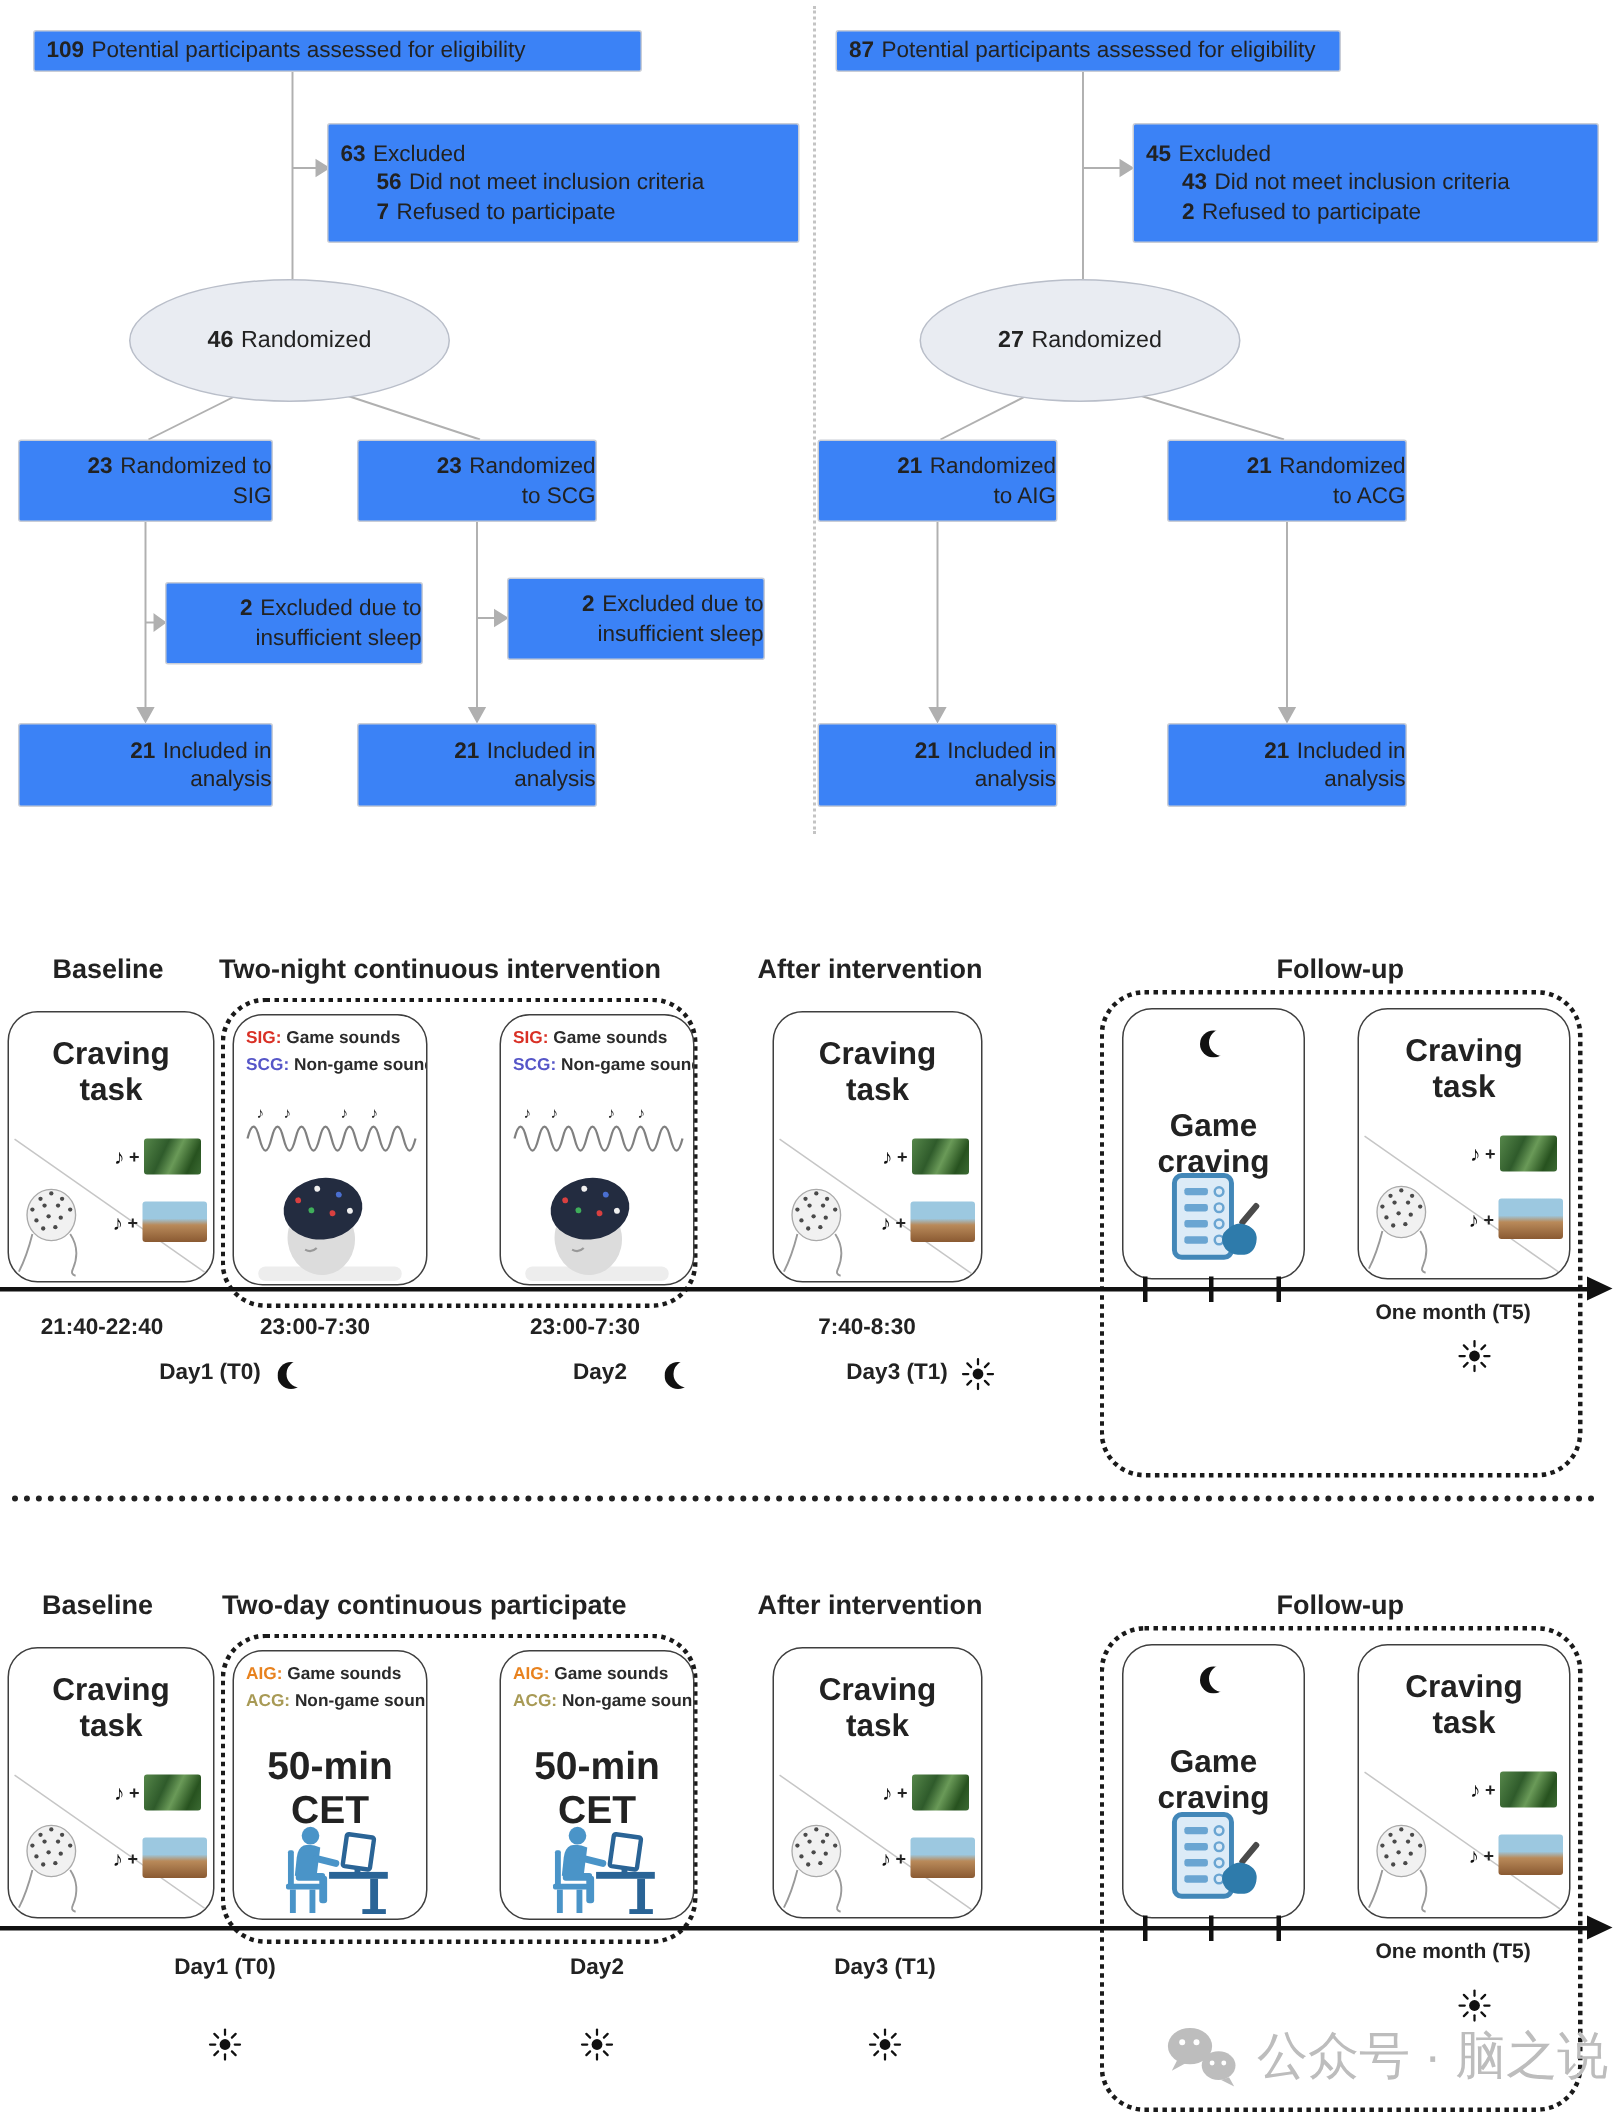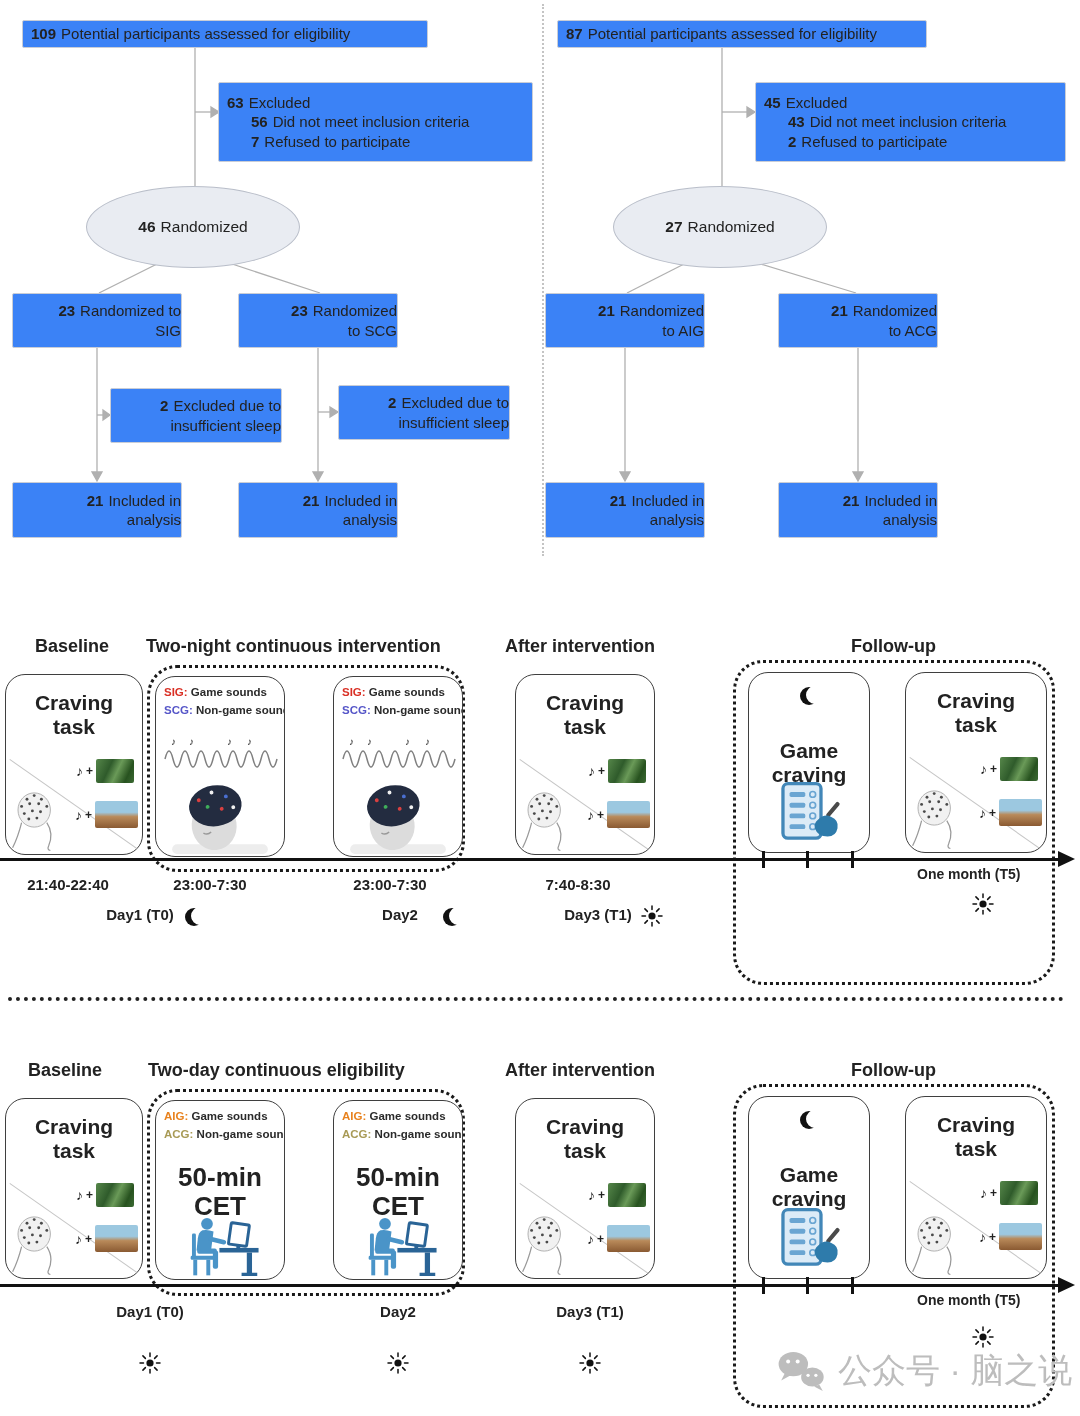--- a/index.html
+++ b/index.html
@@ -124,21 +124,21 @@
   </div>
   <div class="cbox center" style="left:12px;top:482px;width:170px;height:56px">
     <div><b>21</b><span>Included in</span></div>
     <div>analysis</div>
   </div>
   <div class="cbox center" style="left:238px;top:482px;width:160px;height:56px">
     <div><b>21</b><span>Included in</span></div>
     <div>analysis</div>
   </div>
 
-  <div class="cbox left" style="left:557px;top:20px;width:370px;height:28px">
+  <div class="cbox left" style="left:557px;top:20px;width:337px;height:28px">
     <div><b>87</b><span>Potential participants assessed for eligibility</span></div>
   </div>
   <div class="cbox left" style="left:755px;top:82px;width:311px;height:80px">
     <div><b>45</b><span>Excluded</span></div>
     <div class="ind"><b>43</b><span>Did not meet inclusion criteria</span></div>
     <div class="ind"><b>2</b><span>Refused to participate</span></div>
   </div>
   <div class="ellipse" style="left:613px;top:186px;width:212px;height:80px">
     <b>27</b>
       <span>Randomized</span>
@@ -396,21 +396,21 @@
       <line x1="3.9" y1="3.9" x2="6.4" y2="6.4"></line>
         <line x1="15.6" y1="15.6" x2="18.1" y2="18.1"></line>
       <line x1="3.9" y1="18.1" x2="6.4" y2="15.6"></line>
         <line x1="15.6" y1="6.4" x2="18.1" y2="3.9"></line>
     </g>
   </svg>
 
   <div class="hsep" style="left:8px;top:997px;width:1056px"></div>
 
   <div class="hdr" style="left:28px;top:1060px">Baseline</div>
-  <div class="hdr" style="left:148px;top:1060px">Two-day continuous eligibility</div>
+  <div class="hdr" style="left:148px;top:1060px">Two-day continuous participate</div>
   <div class="hdr" style="left:505px;top:1060px">After intervention</div>
   <div class="hdr" style="left:851px;top:1060px">Follow-up</div>
 
   <div class="dotbox" style="left:147px;top:1089px;width:318px;height:207px"></div>
   <div class="dotbox" style="left:733px;top:1084px;width:322px;height:324px"></div>
 
   <div class="card" style="left:5px;top:1098px;width:138px;height:181px">
     <div class="ctitle">
       <div>Craving</div>
         <div>task</div>

